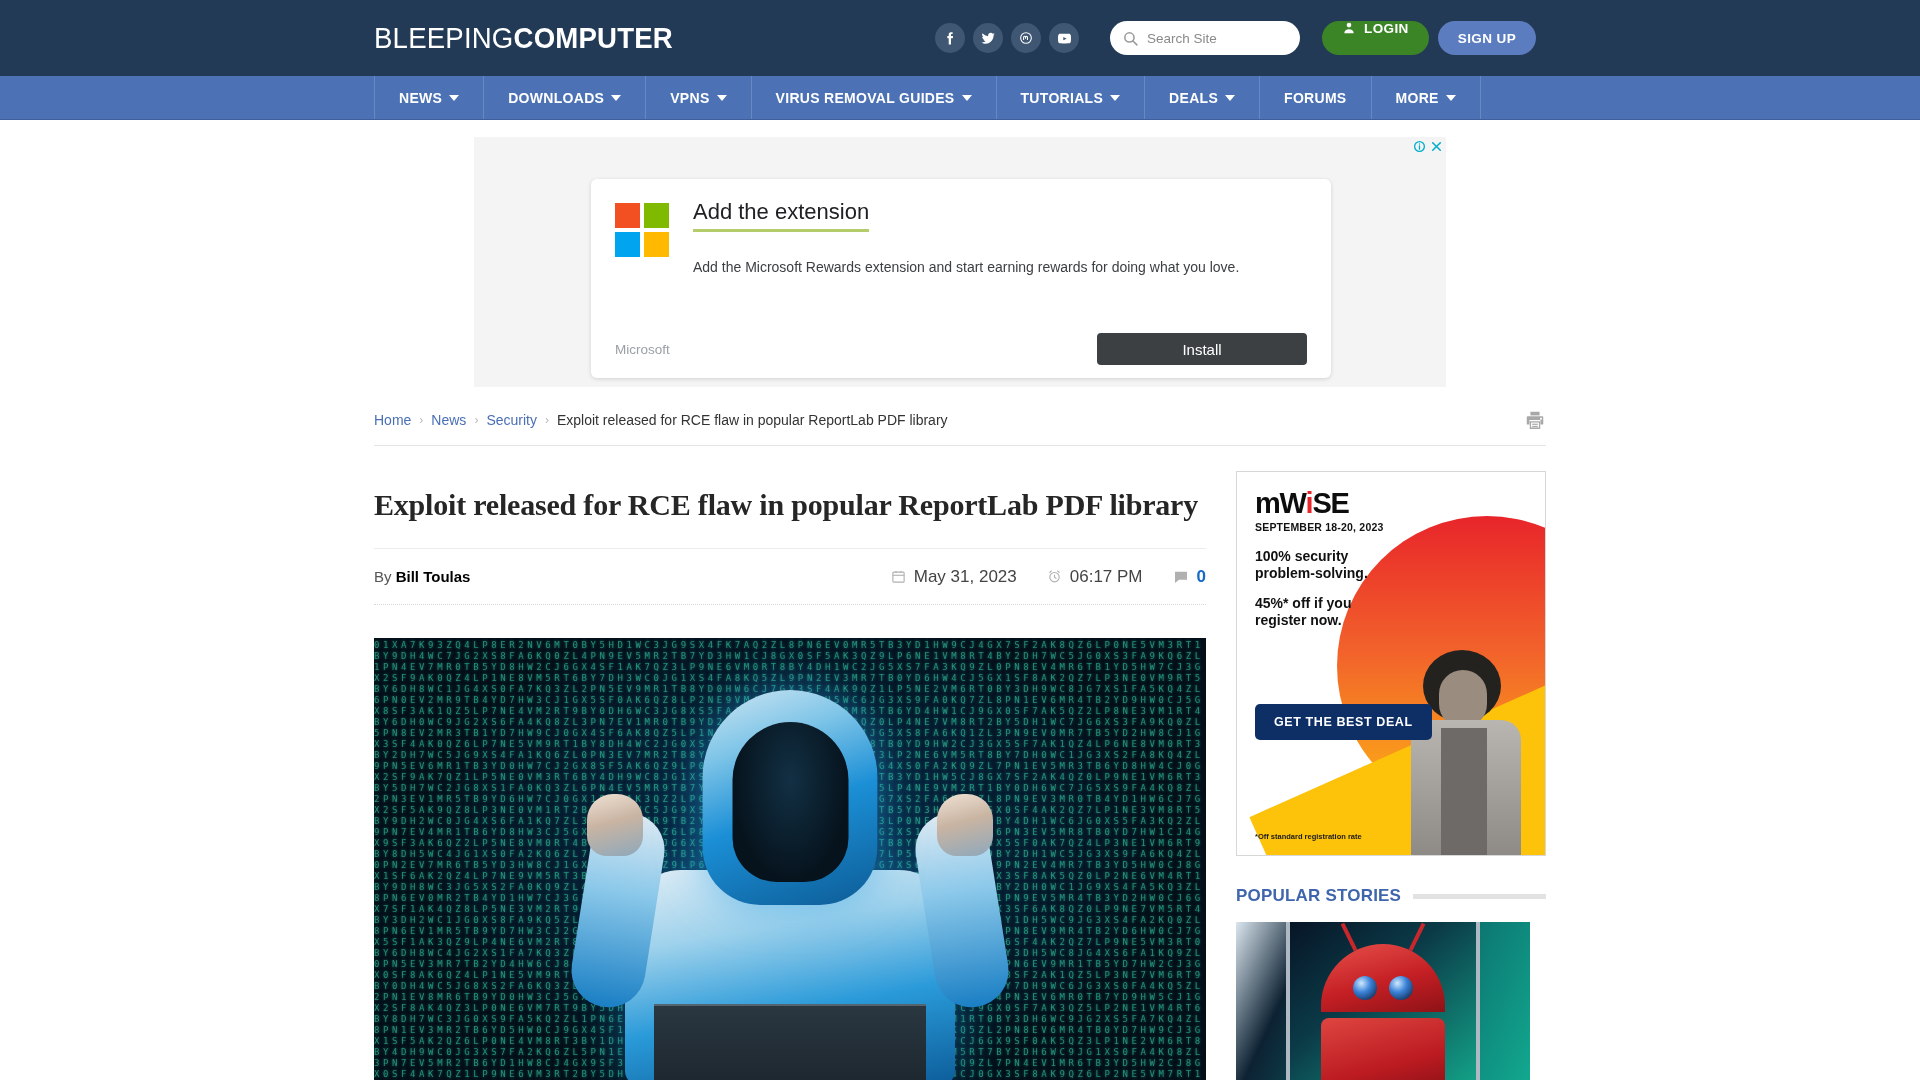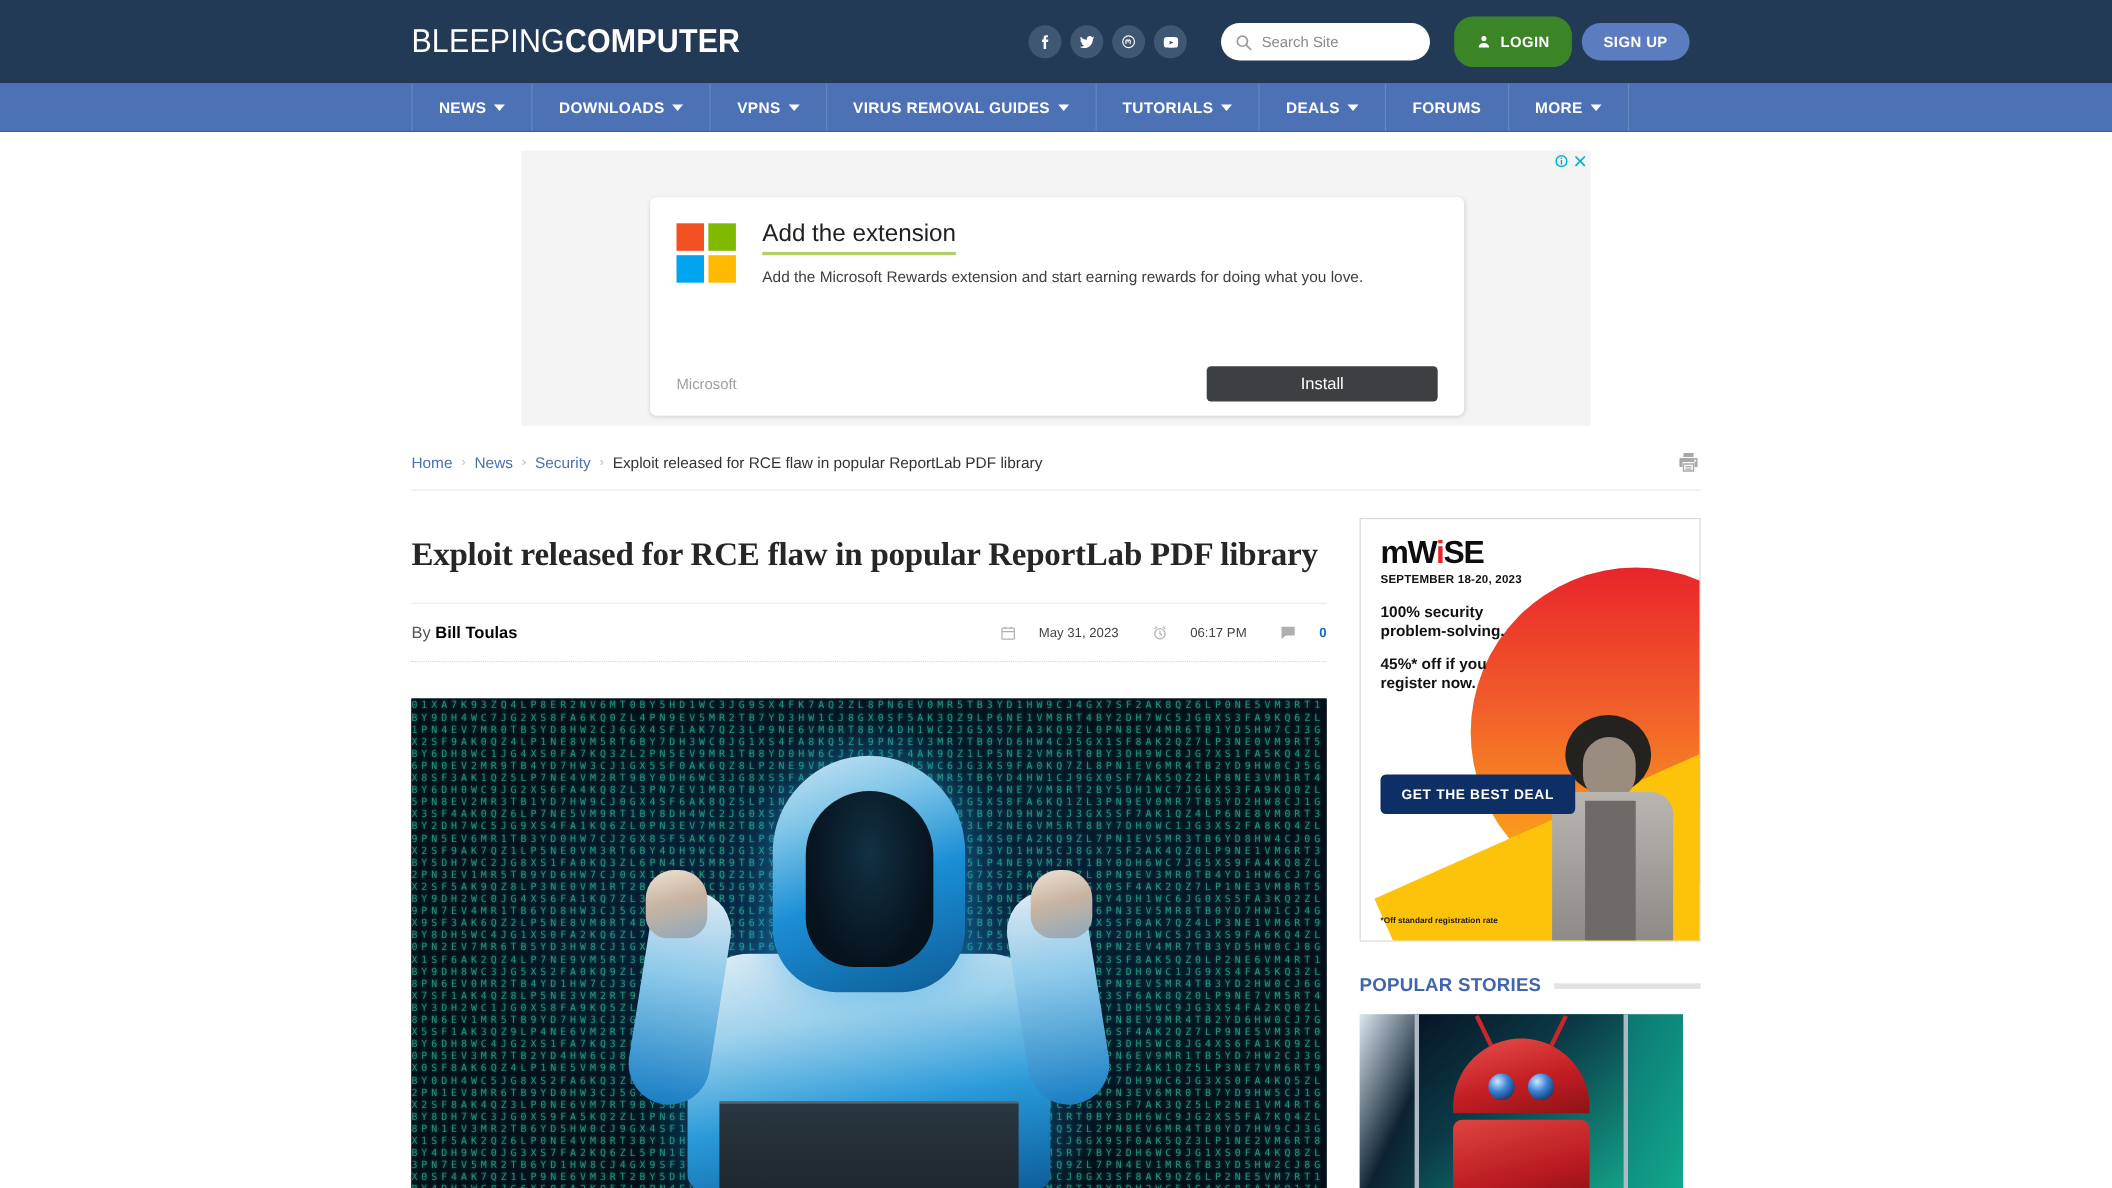--- a/index.html
+++ b/index.html
@@ -67,28 +67,28 @@
     border: none; outline: none;
     font-size: 13.5px;
     color: #555;
     font-family: "Liberation Sans", sans-serif;
     width: 100%;
     background: transparent;
   }
   .search-input::placeholder { color: #8a8a8a; }
 
   .btn-login {
-    height: 46px;
+    height: 34px;
     background: #3c8527;
     border-radius: 17px;
     color: #fff;
     font-size: 13.5px;
     font-weight: 700;
     letter-spacing: 0.4px;
-    display: flex; align-items: center;
+    display: flex; 
     padding: 0 20px;
     gap: 8px;
     margin-right: 9px;
     border: none;
     cursor: pointer;
   }
   .btn-signup {
     height: 34px;
     background: #5c7cc0;
     border-radius: 17px;
@@ -173,21 +173,21 @@
   .ad-title {
     font-size: 22px;
     color: #202124;
     font-family: "Liberation Sans Narrow", "Liberation Sans", sans-serif;
     border-bottom: 3px solid #b5cc6a;
     display: inline-block;
     padding-bottom: 4px;
     cursor: pointer;
   }
   .ad-desc {
-    margin-top: 10px;
+    margin-top: 26px;
     font-size: 14px;
     line-height: 1.35;
     color: #3c4043;
     font-family: "Liberation Sans Narrow", "Liberation Sans", sans-serif;
     max-width: 575px;
   }
   .ad-footer {
     position: absolute;
     left: 24px; right: 24px; bottom: 13px;
     display: flex; align-items: center; justify-content: space-between;
@@ -258,22 +258,22 @@
     font-family: "Liberation Sans Narrow", "Liberation Sans", sans-serif;
   }
   .by-author {
     color: #000000;
     font-weight: 700;
     cursor: pointer;
   }
   .by-right { display: flex; align-items: center; gap: 30px; }
   .meta {
     display: flex; align-items: center;
-    gap: 20px;
-    font-size: 12px;
+    gap: 8px;
+    font-size: 17px;
     color: #444;
     font-family: "Liberation Sans Narrow", "Liberation Sans", sans-serif;
   }
   .meta .count { color: #1669c4; font-weight: 700; }
 
   
   .hero {
     margin-top: 33px;
     width: 832px; height: 470px;
     position: relative;

